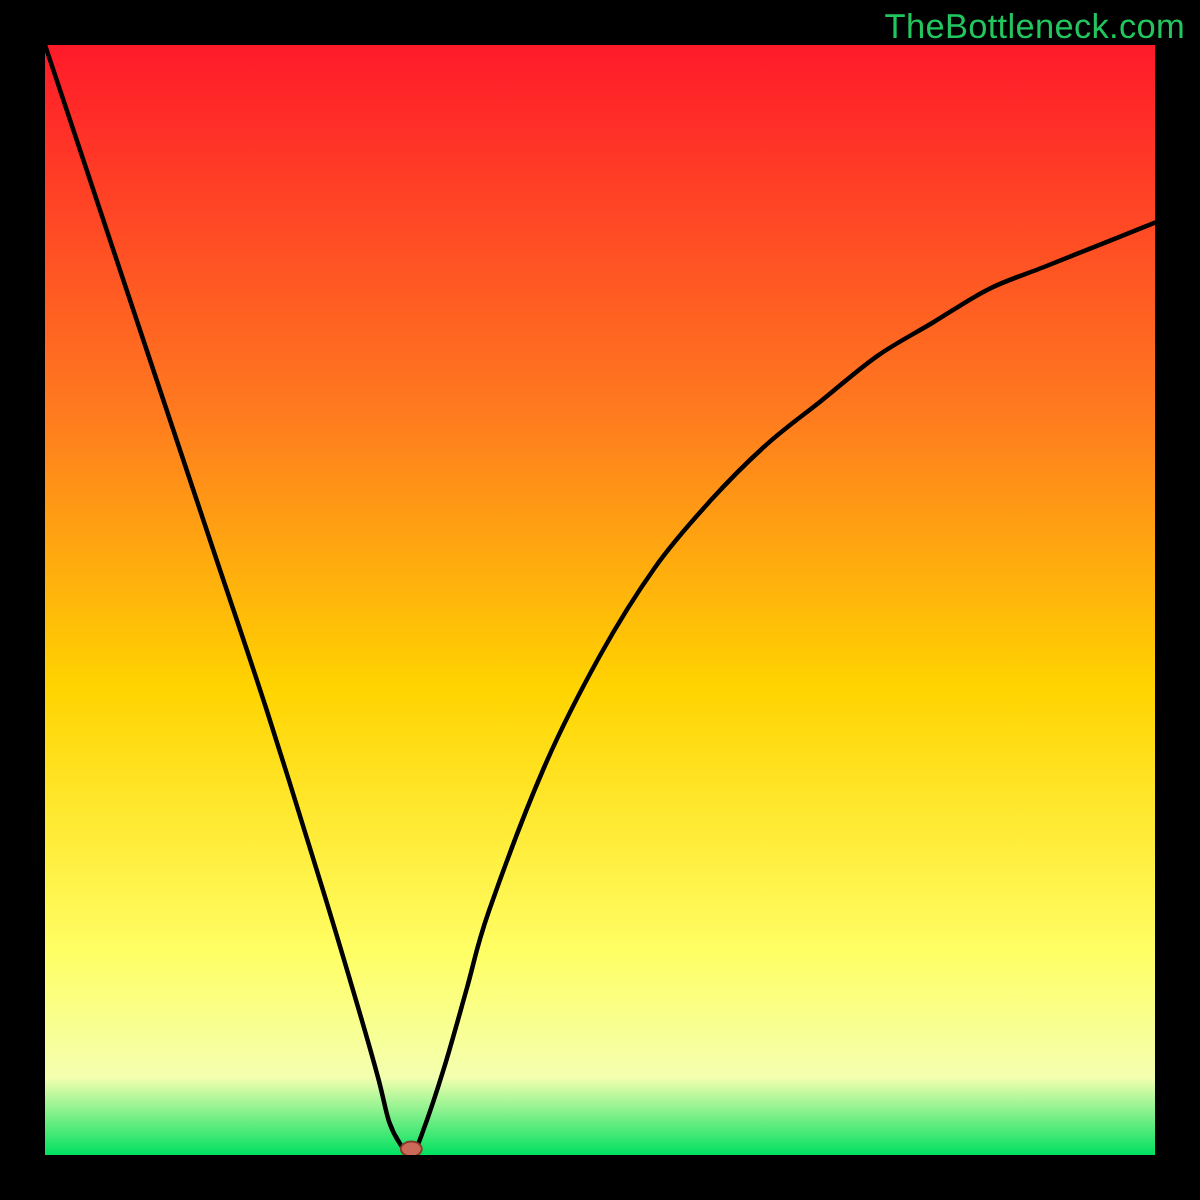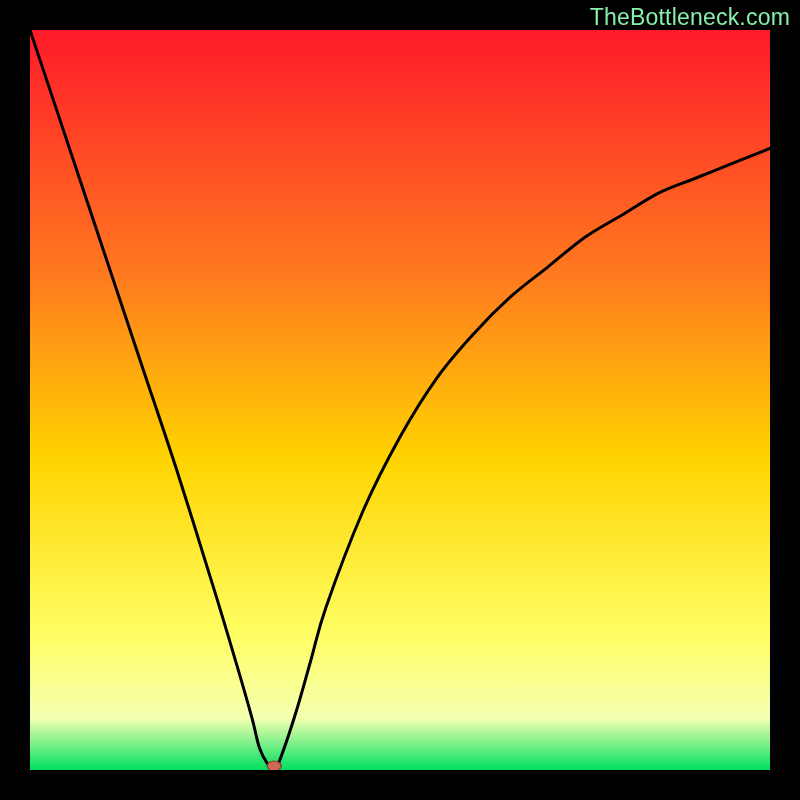--- a/index.html
+++ b/index.html
@@ -21,21 +21,21 @@
     position: absolute;
     left: 30px;
     top: 30px;
     width: 740px;
     height: 740px;
   }
   .attribution {
     position: absolute;
     top: 4px;
     right: 10px;
-    color: #86efac;
+    color: #22c55e;
     font-size: 23px;
     font-weight: 500;
     letter-spacing: 0.2px;
   }
 </style>
 </head>
 <body>
 
 <div class="frame">
   <div class="attribution">TheBottleneck.com</div>

